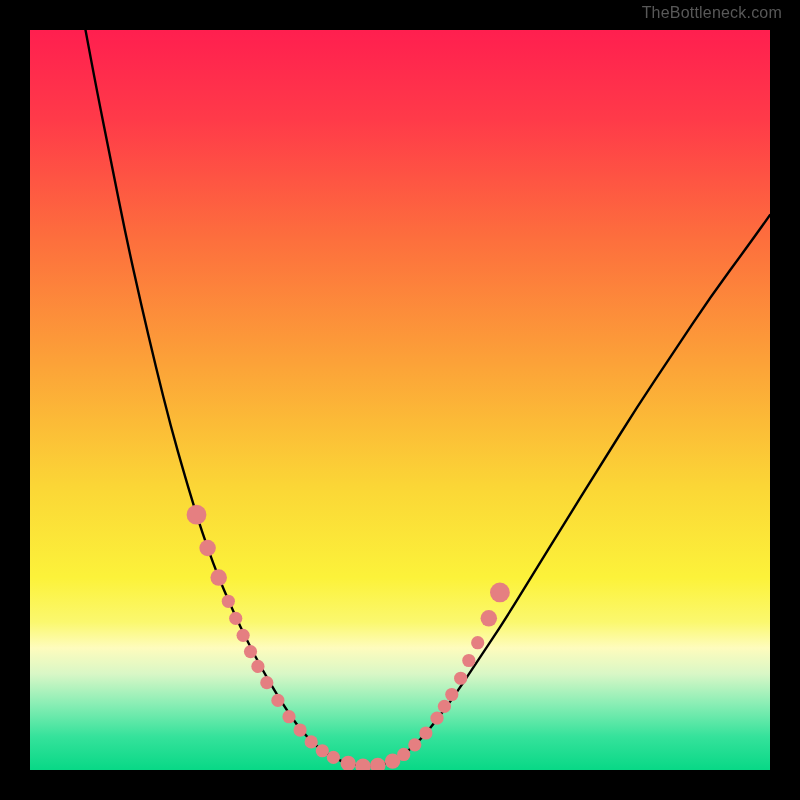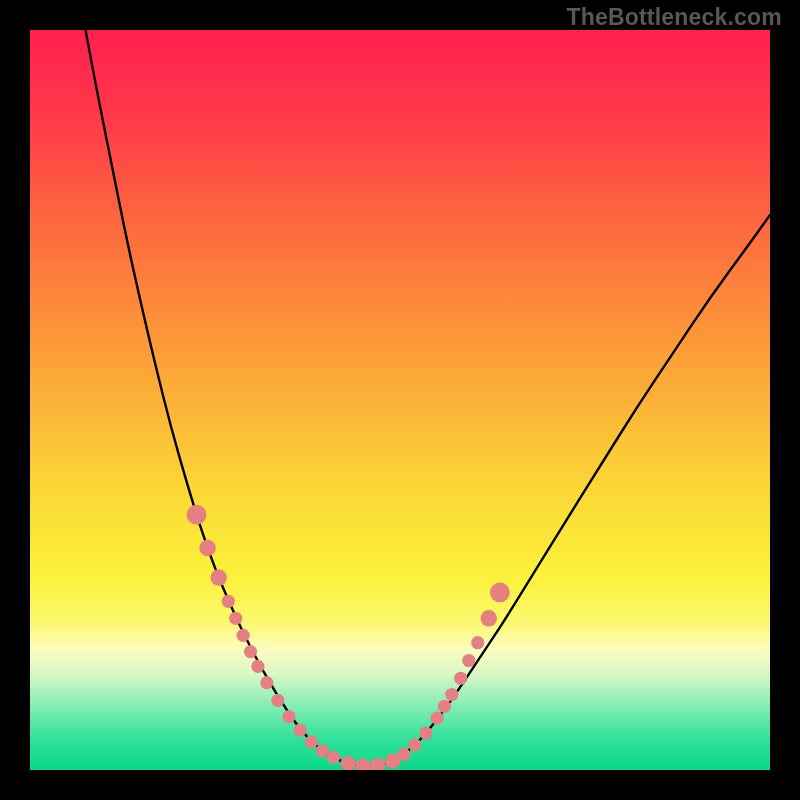--- a/index.html
+++ b/index.html
@@ -17,22 +17,22 @@
     top: 0;
     width: 800px;
     height: 800px;
     background: #000;
   }
   .watermark {
     position: absolute;
     top: 4px;
     right: 18px;
     color: #585858;
-    font-size: 23px;
-    font-weight: 700;
+    font-size: 16px;
+    font-weight: 400;
     letter-spacing: 0.2px;
     user-select: none;
     z-index: 5;
   }
   .plot {
     position: absolute;
     left: 30px;
     top: 30px;
     width: 740px;
     height: 740px;

